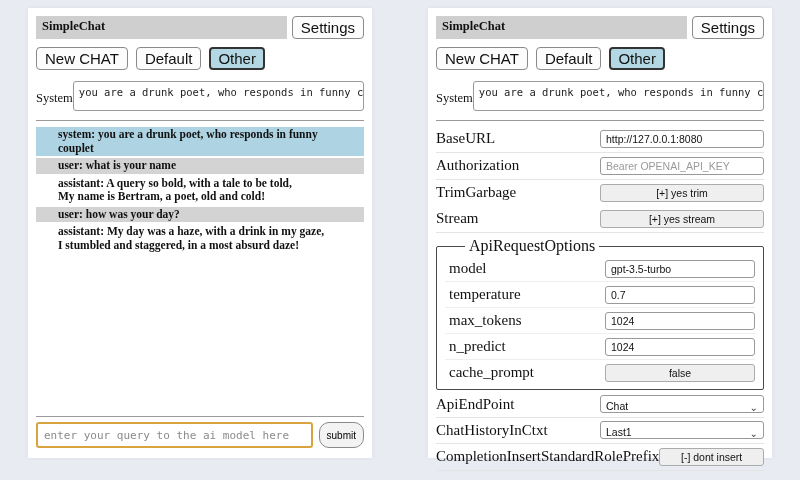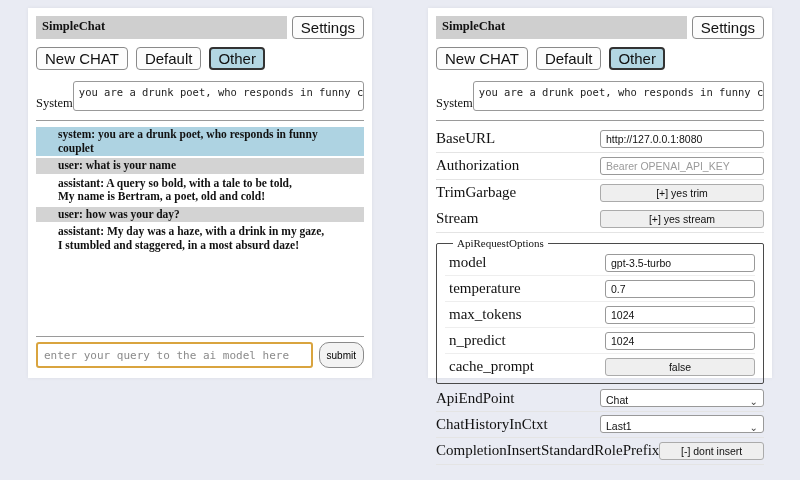--- a/index.html
+++ b/index.html
@@ -6,21 +6,21 @@
   html, body { width: 800px; height: 480px; overflow: hidden; }
   body {
     background: var(--page_bg, #e9ebf3);
     font-family: "Liberation Serif", serif;
     color: #111;
   }
   .panel {
     position: absolute;
     top: 8px;
     width: 344px;
-    height: 370px;
+    height: 450px;
     background: #ffffff;
     box-shadow: 0 0 4px rgba(0,0,0,0.06);
     padding: 8px 8px 10px 8px;
     display: flex;
     flex-direction: column;
   }
   .panel-left  { left: 28px; }
   .panel-right { left: 428px; }
 
   
@@ -44,21 +44,21 @@
     white-space: nowrap;
   }
   .toolbar { display: flex; gap: 8px; margin-top: 8px; }
   .btn.selected {
     background: var(--selected_bg, #b3d7e3);
     border: 2px solid #333;
     padding: 1px 7px;
   }
 
   
-  .system-row { display: flex; align-items: flex-end; gap: 0; margin-top: 11px; }
+  .system-row { display: flex; align-items: center; gap: 0; margin-top: 11px; }
   .system-label { font-size: 12.5px; padding-top: 4px; }
   .system-textarea {
     flex: 1;
     height: 30px;
     resize: none;
     font-family: "DejaVu Sans Mono", monospace;
     font-size: 10.5px;
     color: #222;
     border: 1px solid #999;
     border-radius: 3px;
@@ -133,23 +133,23 @@
   }
   .sel .chev { font-size: 10px; color: #444; line-height: 8px; }
 
   fieldset.aro {
     border: 1px solid #4a4a4a;
     border-radius: 2px;
     margin: 4px 0 2px 0;
     padding: 1px 8px 4px 8px;
   }
   fieldset.aro legend {
-    font-size: 11px;
+    font-size: 16px;
     padding: 0 4px;
-    margin-left: 8px;
+    margin-left: 20px;
   }
   fieldset.aro .srow { border-bottom: 1px solid #eeeeee; padding: 3px 0 3px 4px; }
   fieldset.aro .srow:last-child { border-bottom: none; }
   fieldset.aro .ctrl { width: 150px; }
 
   
   .bottom-block { margin-top: auto; }
   .query-row { display: flex; gap: 6px; align-items: stretch; }
   .query-input {
     flex: 1;

